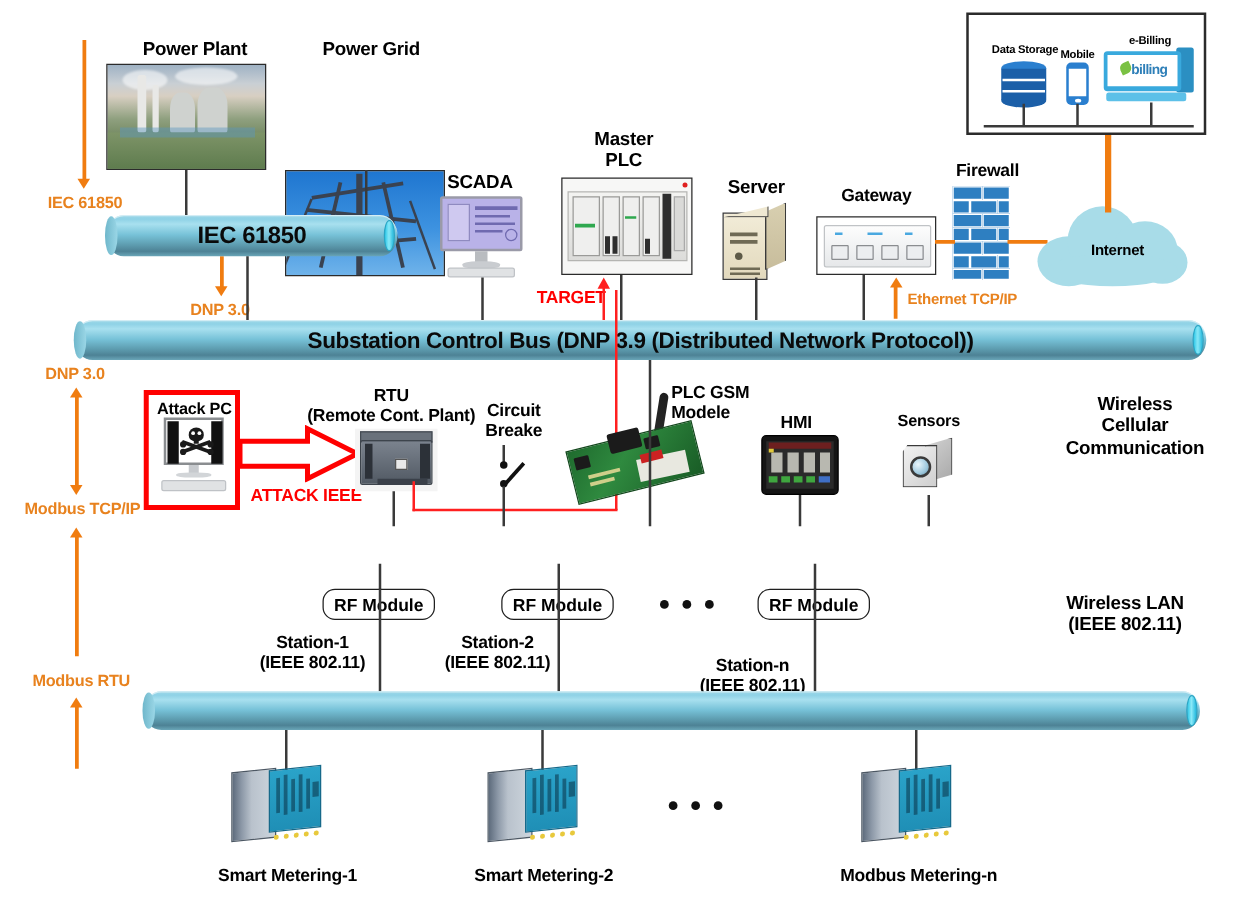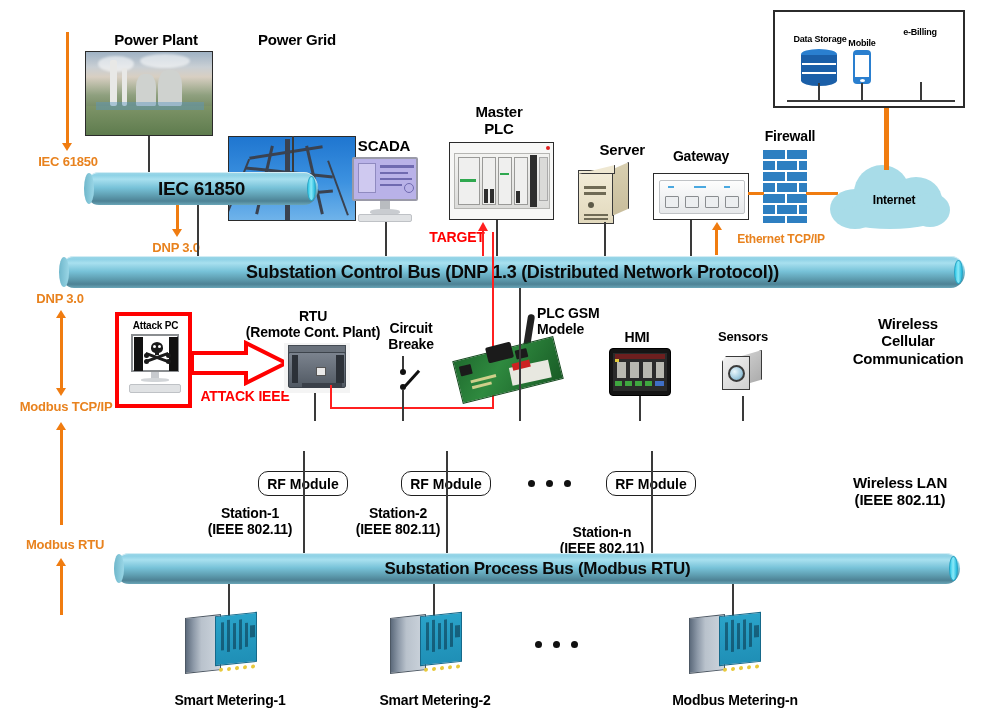--- a/index.html
+++ b/index.html
@@ -430,21 +430,21 @@
     <div class="plc-dark" style="left:40px; top:46px; width:4px; height:14px;"></div>
     <div class="plc-dark" style="left:66px; top:48px; width:4px; height:12px;"></div>
     <div class="abs" style="left:96px; top:3px; width:4px; height:4px; background:#e02020; border-radius:50%;"></div>
   </div>
   <div class="vline" style="left:496px; top:220px; height:37px;"></div>
 
   <div class="lbl lbl-red" style="left:422px; top:229px; width:70px; font-size:14px;">TARGET</div>
   <div class="arrow-up-red" style="left:478px; top:222px;"></div>
   <div class="vline-red" style="left:482px; top:230px; height:27px;"></div>
 
-  <div class="lbl" style="left:565px; top:141px; width:80px; font-size:15px;text-align:right;">Server</div>
+  <div class="lbl" style="left:565px; top:141px; width:80px; font-size:15px;">Server</div>
   <div class="abs" style="left:578px; top:162px; width:52px; height:62px;">
     <div class="server-face" style="left:0; top:8px; width:36px; height:54px;"></div>
     <div class="server-side" style="left:34px; top:0px; width:17px; height:54px; clip-path:polygon(0 14%,100% 0,100% 86%,0 100%);"></div>
     <div class="abs" style="left:0; top:0; width:37px; height:12px; background:#efe8d2; border:1.5px solid #3a3a3a; clip-path:polygon(0 100%, 100% 25%, 100% 100%, 0 100%);"></div>
     <div class="server-slot" style="left:6px; top:24px; width:22px; height:3px;"></div>
     <div class="server-slot" style="left:6px; top:30px; width:22px; height:3px;"></div>
     <div class="abs" style="left:10px; top:40px; width:6px; height:6px; border-radius:50%; background:#5d5a48;"></div>
     <div class="server-slot" style="left:6px; top:52px; width:24px; height:2px;"></div>
     <div class="server-slot" style="left:6px; top:56px; width:24px; height:2px;"></div>
   </div>
@@ -458,21 +458,21 @@
     <div class="abs" style="left:70px; top:12px; width:6px; height:2px; background:#4aa8e0;"></div>
     <div class="gw-port" style="left:11px; top:22px; width:14px; height:12px;"></div>
     <div class="gw-port" style="left:31px; top:22px; width:14px; height:12px;"></div>
     <div class="gw-port" style="left:51px; top:22px; width:14px; height:12px;"></div>
     <div class="gw-port" style="left:71px; top:22px; width:14px; height:12px;"></div>
   </div>
   <div class="vline" style="left:690px; top:220px; height:37px;"></div>
 
   <div class="arrow-up-org" style="left:712px; top:222px;"></div>
   <div class="vline-org abs" style="left:715px; top:229px; height:26px;"></div>
-  <div class="lbl lbl-orange" style="left:726px; top:233px; width:110px; font-size:12px; text-align:center;">Ethernet TCP/IP</div>
+  <div class="lbl lbl-orange" style="left:726px; top:233px; width:110px; font-size:12px; text-align:left;">Ethernet TCP/IP</div>
 
   <div class="lbl" style="left:745px; top:128px; width:90px; font-size:14px;">Firewall</div>
   <div class="fw" style="left:762px; top:149px; width:46px; height:74px;">
     <div class="brick" style="left:0;top:0;width:24px;height:11px;"></div>
     <div class="brick" style="left:24px;top:0;width:22px;height:11px;"></div>
     <div class="brick" style="left:0;top:11px;width:14px;height:11px;"></div>
     <div class="brick" style="left:14px;top:11px;width:22px;height:11px;"></div>
     <div class="brick" style="left:36px;top:11px;width:10px;height:11px;"></div>
     <div class="brick" style="left:0;top:22px;width:24px;height:11px;"></div>
     <div class="brick" style="left:24px;top:22px;width:22px;height:11px;"></div>
@@ -516,33 +516,41 @@
 
     <div class="lbl" style="left:64px; top:26px; width:46px; font-size:9px;">Mobile</div>
     <div class="abs" style="left:78px; top:38px; width:18px; height:34px;">
       <div class="phone-body" style="left:0; top:0; width:18px; height:34px;"></div>
       <div class="phone-screen" style="left:2px; top:5px; width:14px; height:22px;"></div>
       <div class="abs" style="left:7px; top:29px; width:5px; height:3px; border-radius:50%; background:#ffffff;"></div>
     </div>
     <div class="vline" style="left:86px; top:71px; height:18px;"></div>
 
     <div class="lbl" style="left:108px; top:15px; width:74px; font-size:9px;">e-Billing</div>
+    <div class="abs" style="left:108px; top:26px; width:74px; height:46px;">
+      <div class="eb-side" style="left:58px; top:0; width:14px; height:36px;"></div>
+      <div class="eb-monitor" style="left:0; top:3px; width:62px; height:32px;"></div>
+      <div class="eb-screen" style="left:3px; top:6px; width:56px; height:25px;"></div>
+      <div class="eb-leaf" style="left:13px; top:12px; width:9px; height:9px;"></div>
+      <span class="eb-logo" style="left:22px; top:12px; font-size:11px;">billing</span>
+      <div class="eb-kb" style="left:2px; top:36px; width:64px; height:7px;"></div>
+    </div>
     <div class="vline" style="left:145px; top:70px; height:19px;"></div>
 
     <div class="hline" style="left:12px; top:88px; width:168px; height:2px;"></div>
   </div>
 
   <div class="bus" style="left:60px; top:256px; width:905px; height:32px;">
     <div class="bus-cap-left"></div>
-    <span class="bus-text" style="font-size:18px;">Substation Control Bus (DNP 1.3 (Distributed Network Protocol))</span>
+    <span class="bus-text" style="font-size:18px;">Substation Control Bus (DNP 3.9 (Distributed Network Protocol))</span>
     <div class="bus-cap"></div>
   </div>
 
   <div class="attack-zone" style="left:115px; top:312px; width:77px; height:96px;">
-    <div class="lbl" style="left:0; top:4px; width:73px; font-size:10px;">Attack PC</div>
+    <div class="lbl" style="left:0; top:4px; width:73px; font-size:13px;">Attack PC</div>
     <div class="attack-screen" style="left:12px; top:18px; width:48px; height:38px;">
       <div class="screen-band" style="left:1px; top:1px; width:9px; height:34px;"></div>
       <div class="screen-band" style="left:36px; top:1px; width:9px; height:34px;"></div>
 
       <div class="abs" style="left:18px; top:6px; width:12px; height:11px; background:#1a1a1a; border-radius:50% 50% 42% 42%;"></div>
       <div class="abs" style="left:20px; top:9px; width:3px; height:3px; background:#fff; border-radius:50%;"></div>
       <div class="abs" style="left:25px; top:9px; width:3px; height:3px; background:#fff; border-radius:50%;"></div>
       <div class="abs" style="left:22px; top:16px; width:4px; height:3px; background:#1a1a1a;"></div>
       <div class="abs" style="left:12px; top:20px; width:24px; height:3px; background:#1a1a1a; transform:rotate(20deg);"></div>
       <div class="abs" style="left:12px; top:20px; width:24px; height:3px; background:#1a1a1a; transform:rotate(-20deg);"></div>
@@ -667,21 +675,20 @@
   </div>
   <div class="vline" style="left:651px; top:471px; height:82px;"></div>
   <div class="lbl" style="left:537px; top:524px; width:130px; font-size:14px;">Station-n
 (IEEE 802.11)</div>
 
   <div class="lbl" style="left:820px; top:474px; width:160px; font-size:15px;">Wireless LAN
 (IEEE 802.11)</div>
 
   <div class="bus" style="left:115px; top:553px; width:845px; height:31px;">
     <div class="bus-cap-left"></div>
-    <span class="bus-text" style="font-size:17px;">Substation Process Bus (Modbus RTU)</span>
     <div class="bus-cap"></div>
   </div>
 
   <div class="vline" style="left:228px; top:584px; height:34px;"></div>
   <div class="abs" style="left:185px; top:612px; width:78px; height:68px;">
     <div class="meter-body" style="left:0; top:4px; width:36px; height:56px;"></div>
     <div class="meter-lcd" style="left:30px; top:2px; width:42px; height:50px;">
       <div class="lcd-seg" style="left:5px; top:6px; width:3px; height:28px;"></div>
       <div class="lcd-seg" style="left:11px; top:4px; width:3px; height:32px;"></div>
       <div class="lcd-seg" style="left:17px; top:8px; width:3px; height:26px;"></div>

